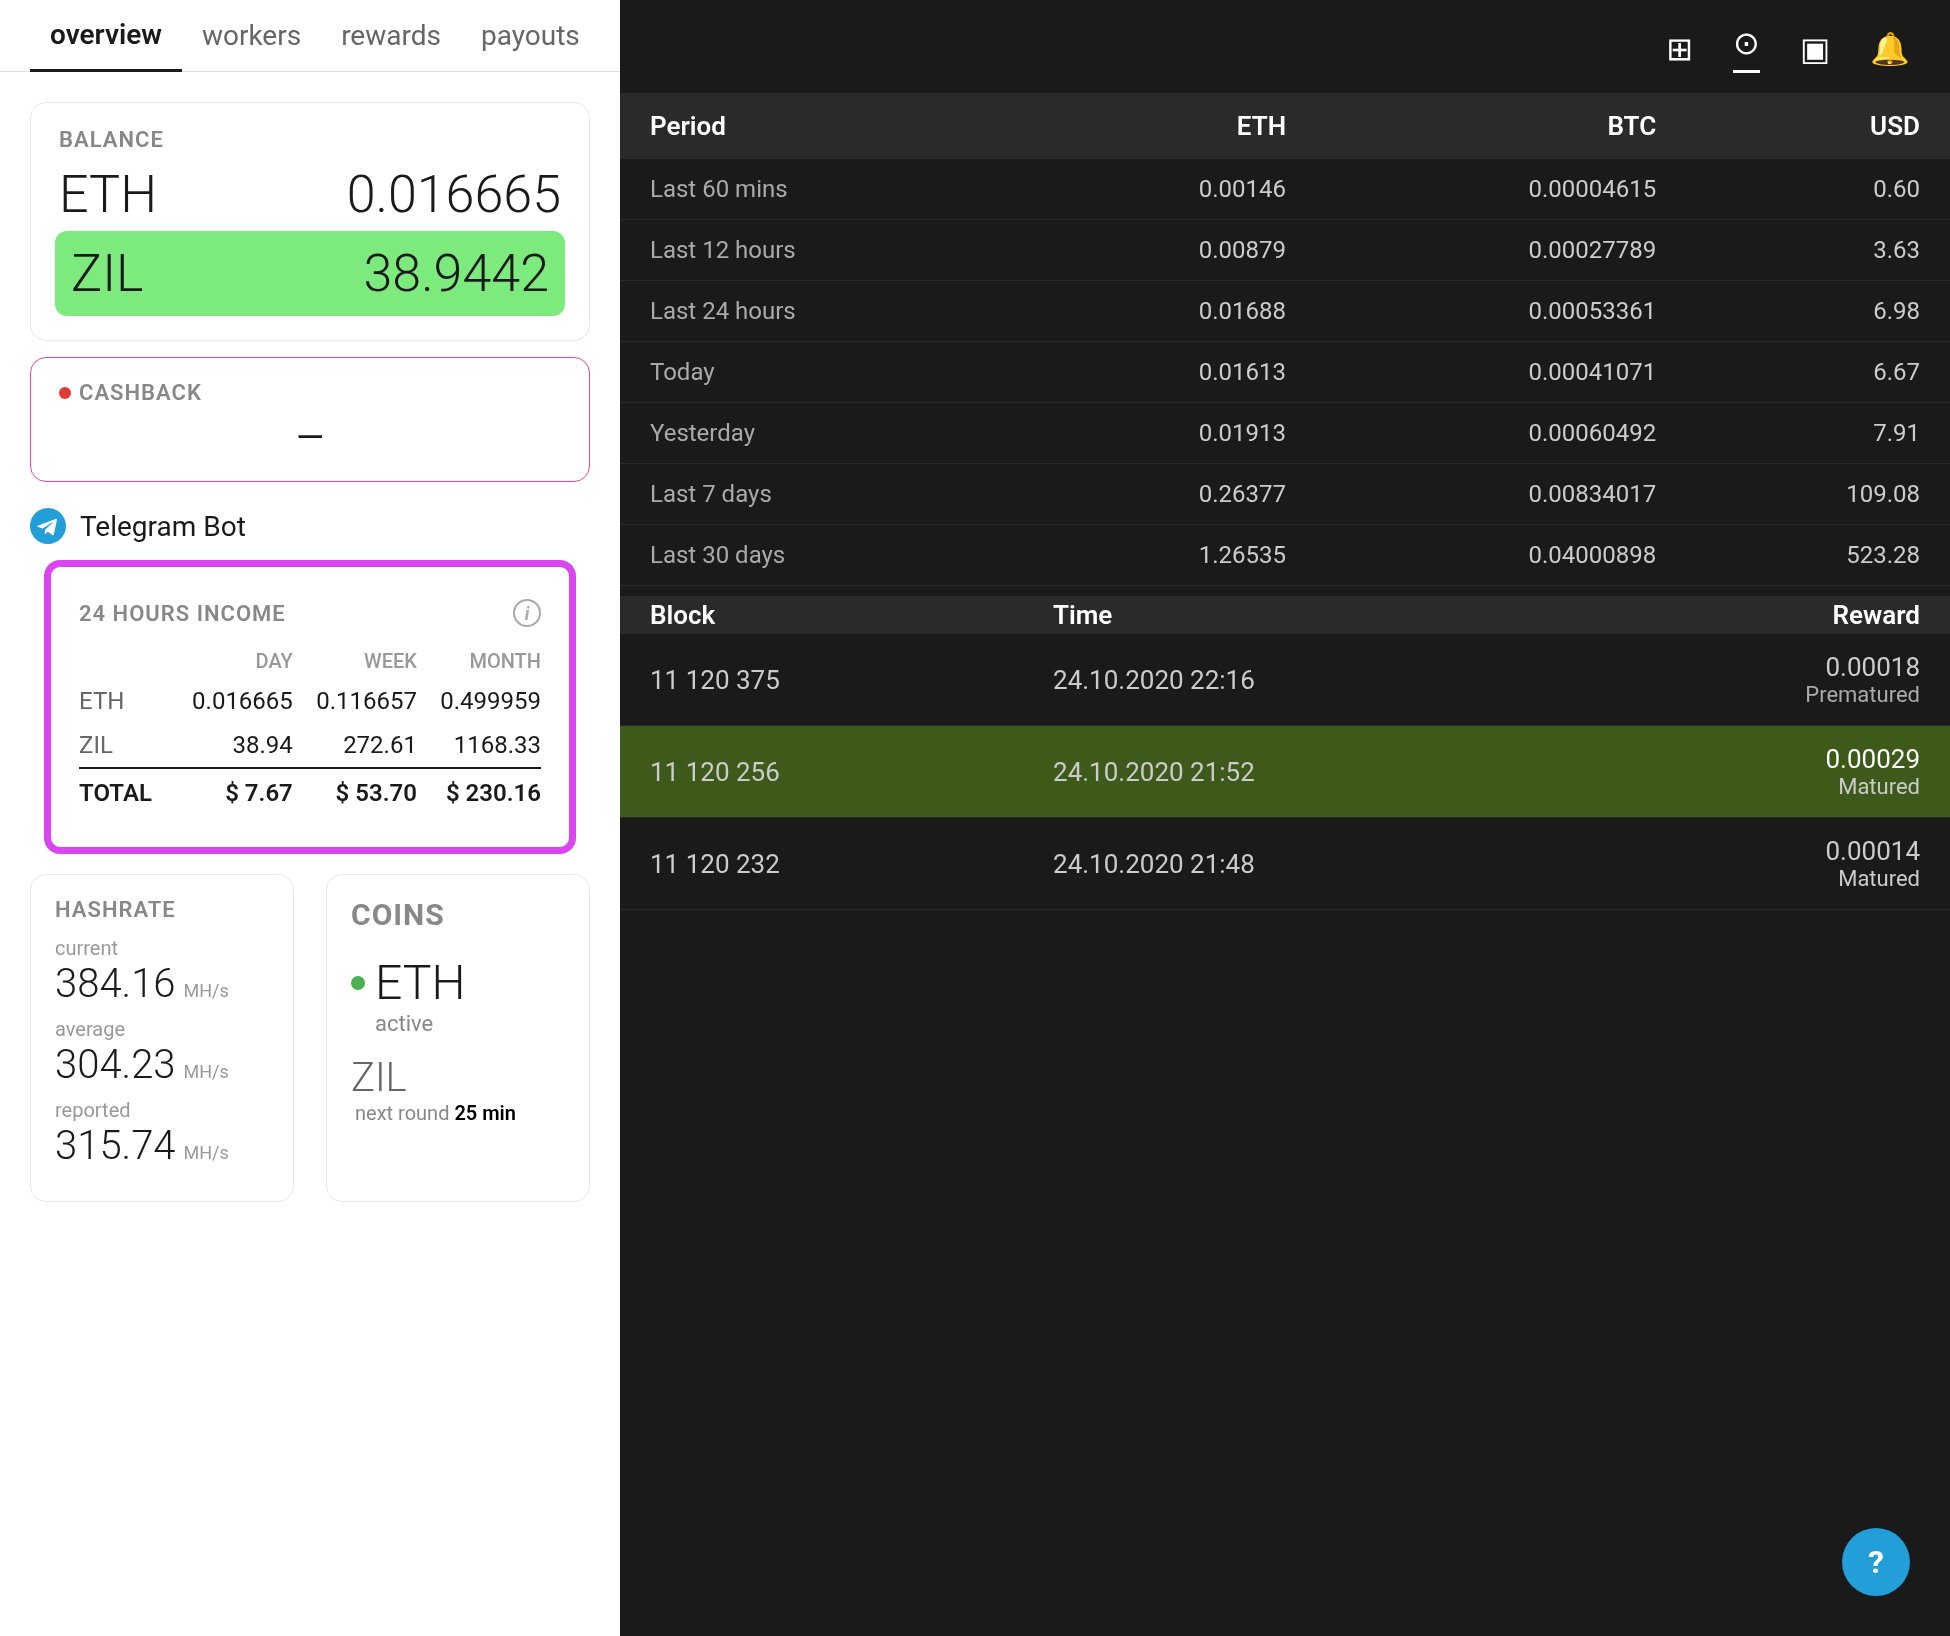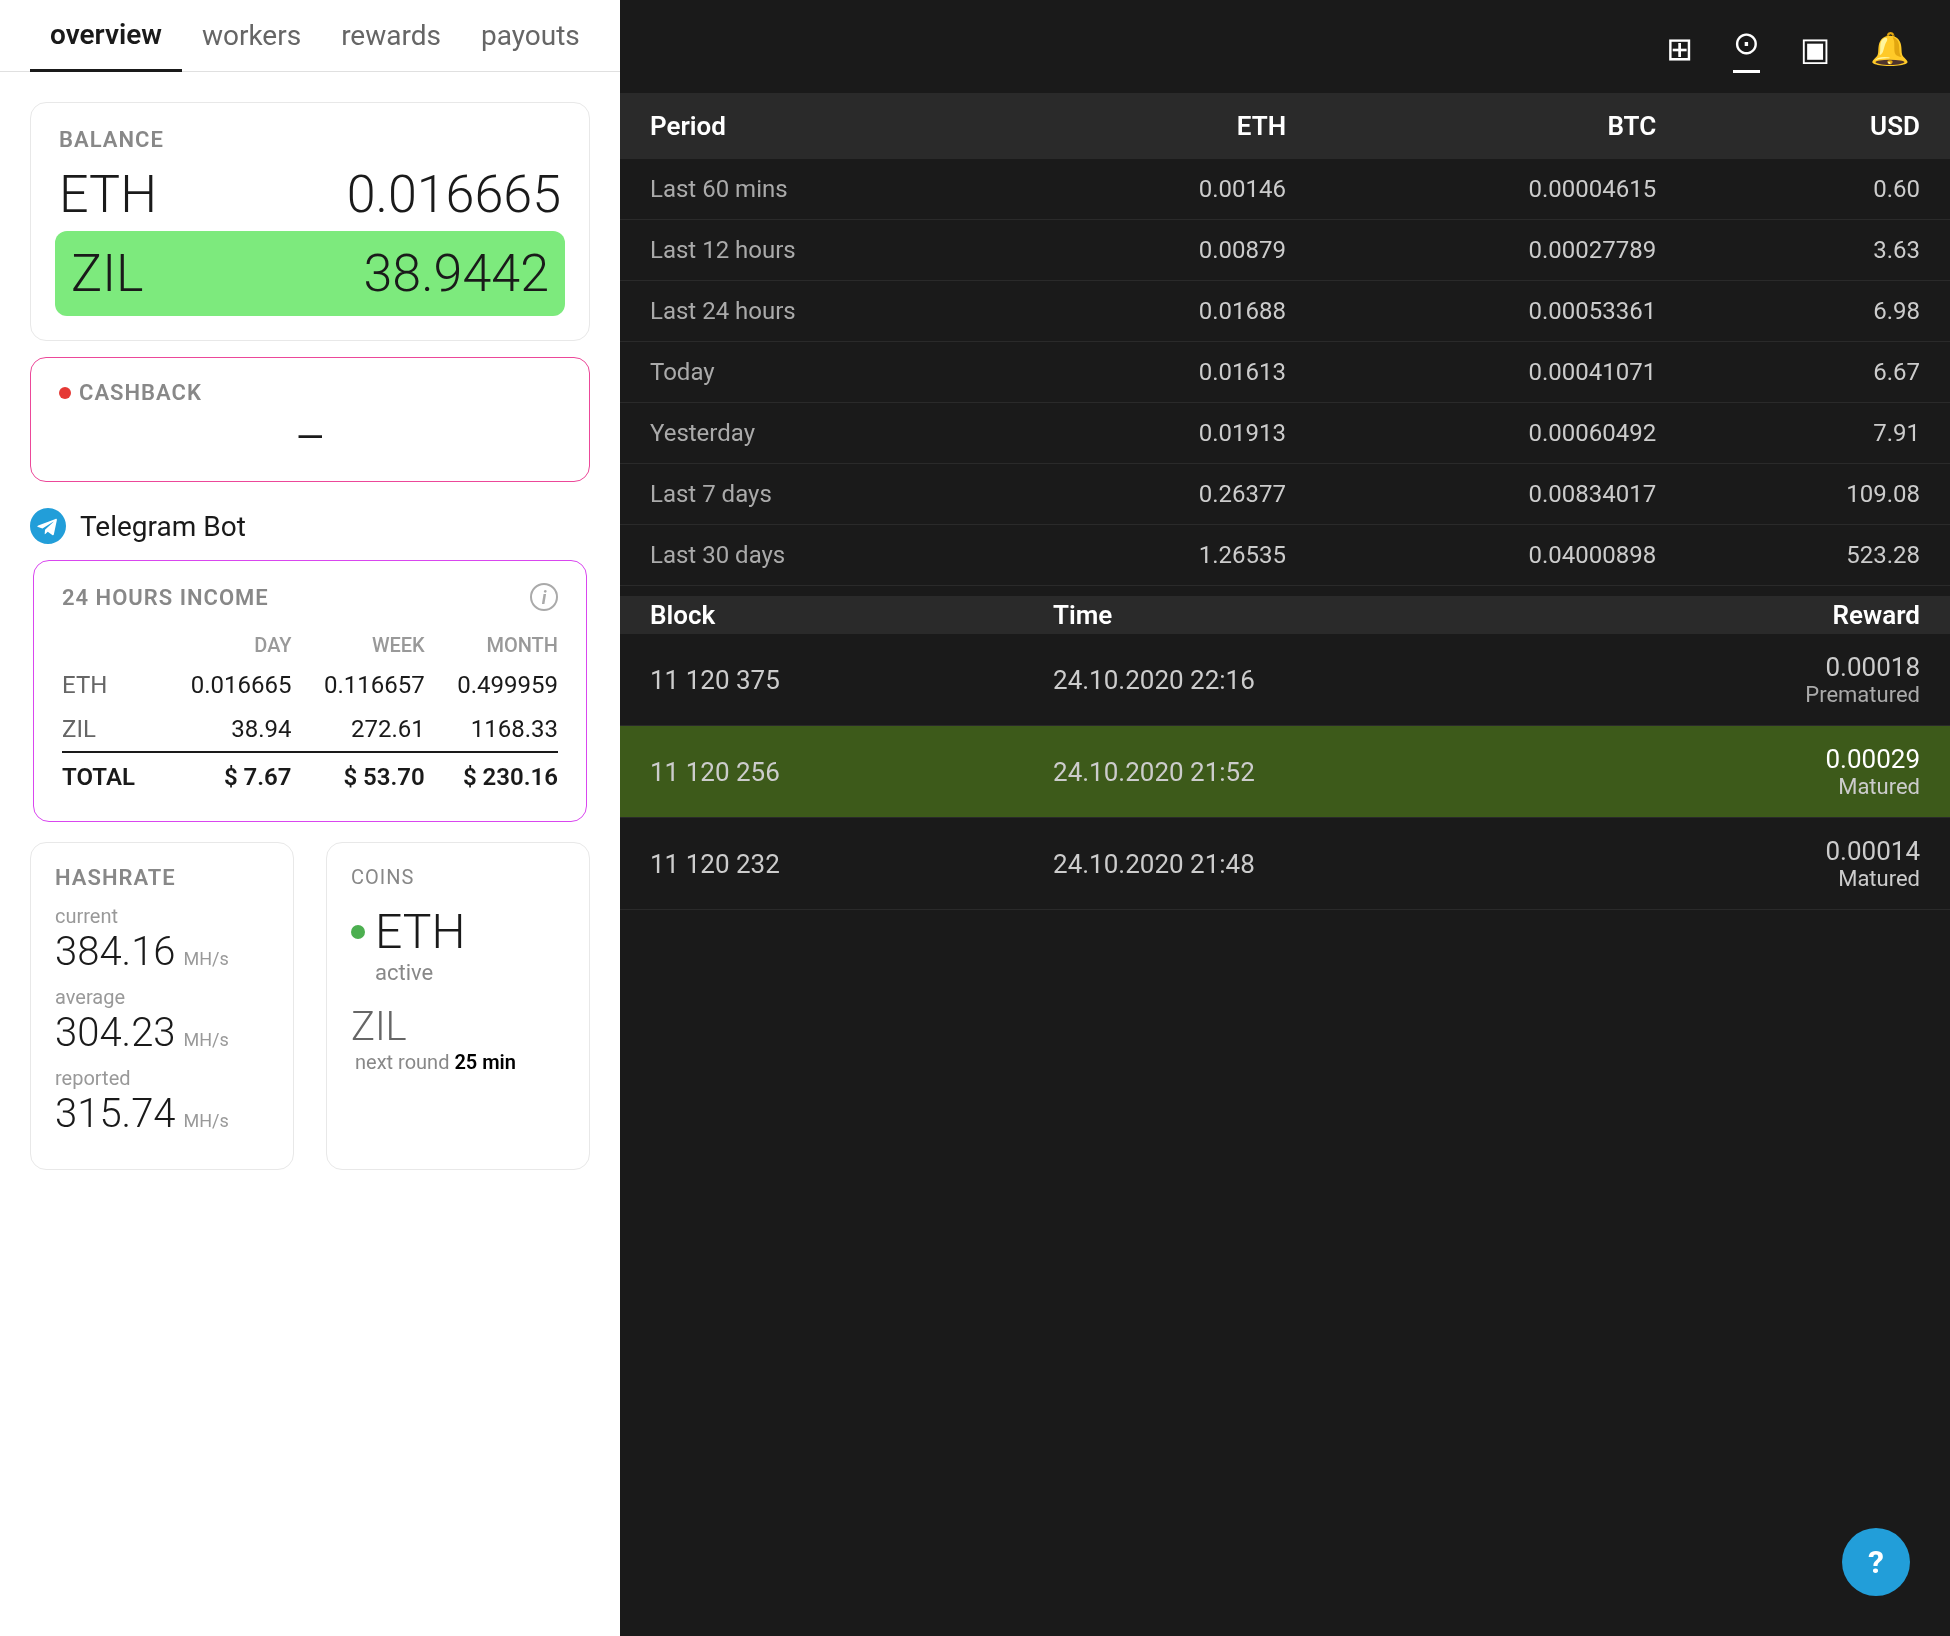--- a/index.html
+++ b/index.html
@@ -130,24 +130,24 @@
       height: 36px;
       color: #229ED9;
     }
     .telegram-text {
       font-size: 28px;
       color: #1a1a1a;
     }
 
     
     .income-card {
-      margin: 0 33px 20px;
-      border: 1px solid #d946ef;
+      margin: 0 44px 20px;
+      border: 7px solid #d946ef;
       border-radius: 16px;
-      padding: 22px 28px;
+      padding: 32px 28px;
       background: #fff;
     }
     .income-header {
       display: flex;
       justify-content: space-between;
       align-items: center;
       margin-bottom: 16px;
     }
     .income-title {
       font-size: 22px;
@@ -234,25 +234,25 @@
     }
 
     .coins-card {
       flex: 1;
       border: 1px solid #e8e8e8;
       border-radius: 16px;
       padding: 22px 24px;
       background: #fff;
     }
     .coins-title {
-      font-size: 20px;
-      font-weight: 400;
+      font-size: 30px;
+      font-weight: 700;
       color: #888;
       letter-spacing: 1px;
-      margin-bottom: 14px;
+      margin-bottom: 22px;
     }
     .coin-item {
       margin-bottom: 18px;
     }
     .coin-name-row {
       display: flex;
       align-items: center;
       gap: 10px;
     }
     .coin-dot {

